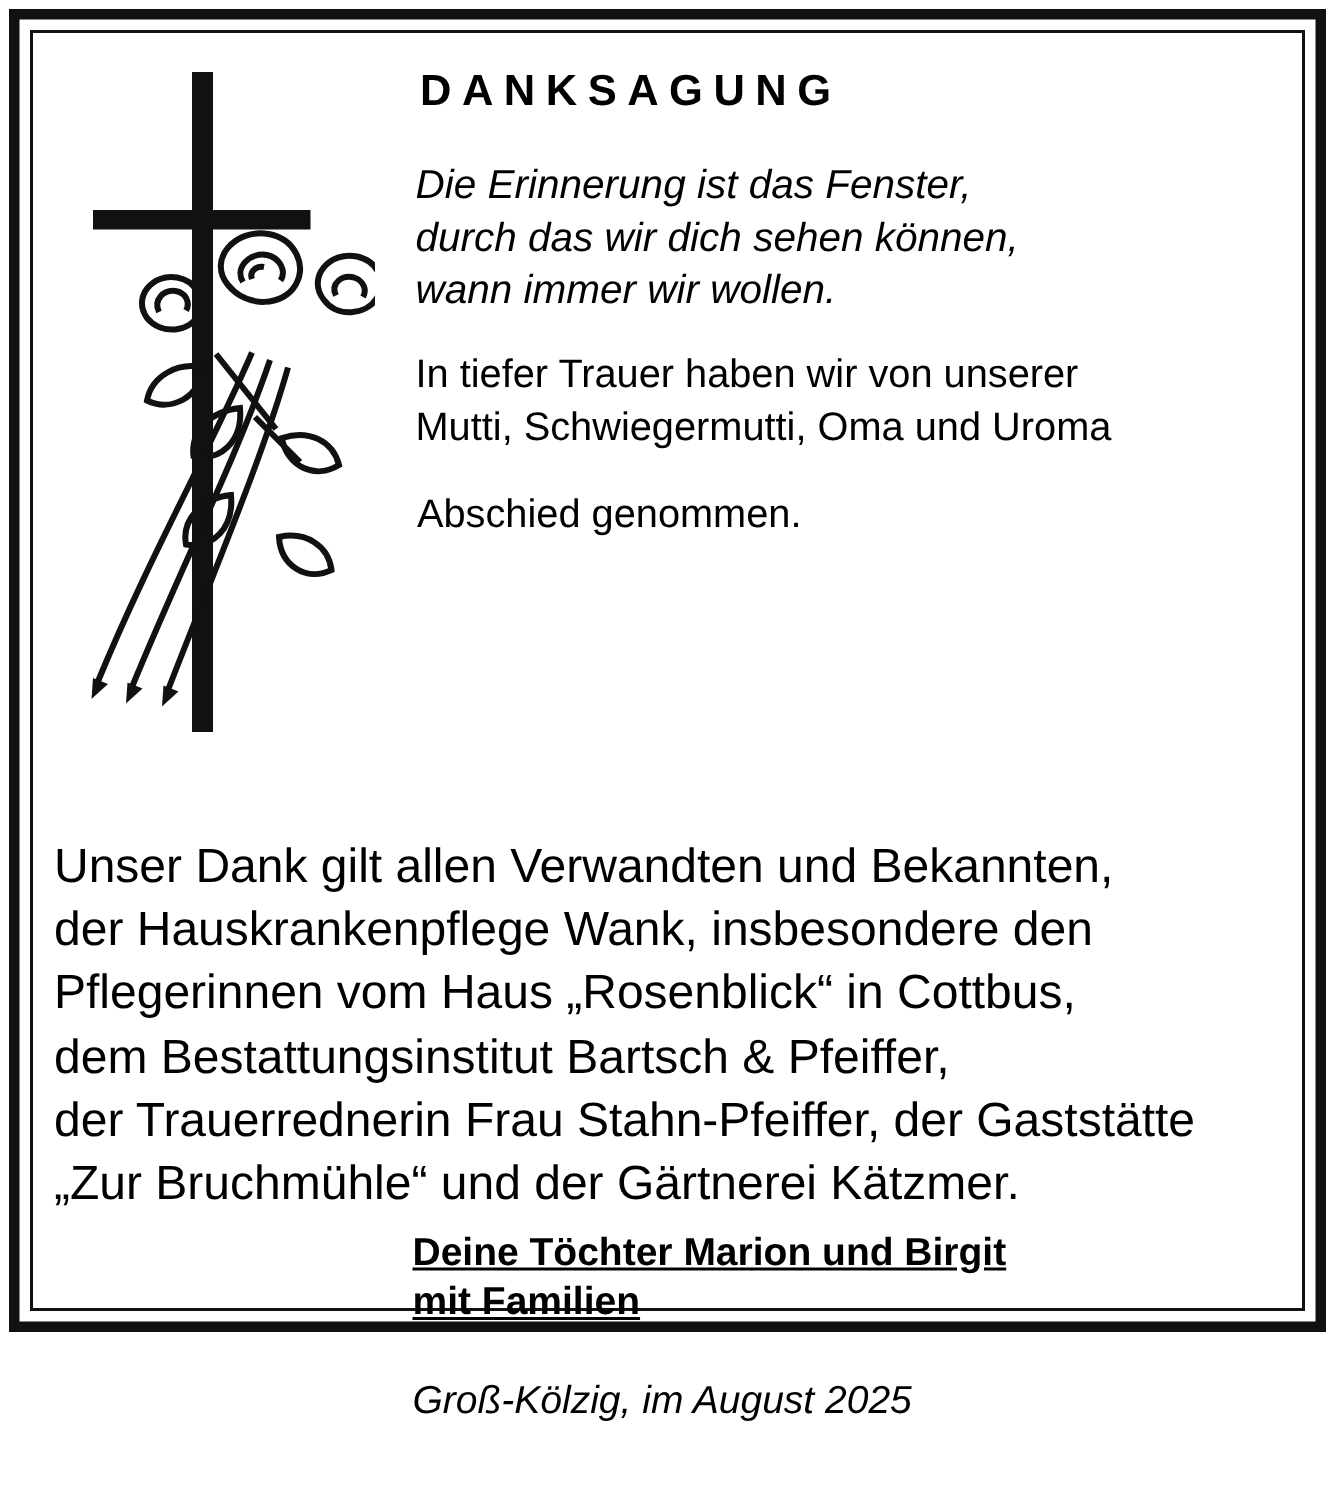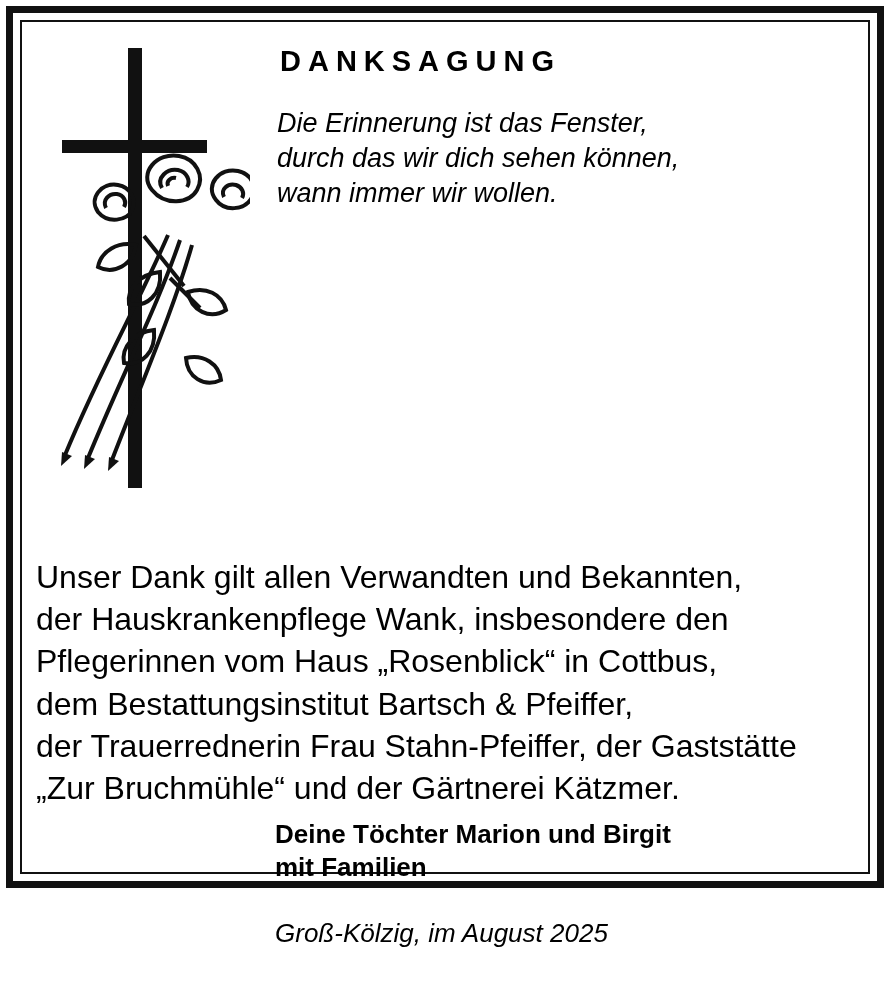--- a/index.html
+++ b/index.html
@@ -124,20 +124,21 @@
 
   .signature {
     position: absolute;
     left: 245px;
     top: 790px;
     right: 0;
     font-size: 26px;
     font-weight: bold;
     line-height: 1.28;
     white-space: pre-line;
+    text-decoration: underline;
   }
 
   .place-date {
     position: absolute;
     left: 245px;
     top: 890px;
     right: 0;
     font-size: 26px;
     line-height: 1.2;
     font-style: italic;
@@ -197,20 +198,23 @@
           <path d="M130 238 l 30 30"></path>
         </g>
       </svg>
     </div>
 
     <div class="right-col">
       <div class="heading">DANKSAGUNG</div>
       <div class="quote">Die Erinnerung ist das Fenster,
 durch das wir dich sehen können,
 wann immer wir wollen.</div>
+      <div class="intro">In tiefer Trauer haben wir von unserer
+Mutti, Schwiegermutti, Oma und Uroma</div>
+      <div class="farewell">Abschied genommen.</div>
     </div>
 
     <div class="thanks">Unser Dank gilt allen Verwandten und Bekannten,
 der Hauskrankenpflege Wank, insbesondere den
 Pflegerinnen vom Haus „Rosenblick“ in Cottbus,
 dem Bestattungsinstitut Bartsch &amp; Pfeiffer,
 der Trauerrednerin Frau Stahn-Pfeiffer, der Gaststätte
 „Zur Bruchmühle“ und der Gärtnerei Kätzmer.</div>
 
     <div class="signature">Deine Töchter Marion und Birgit

